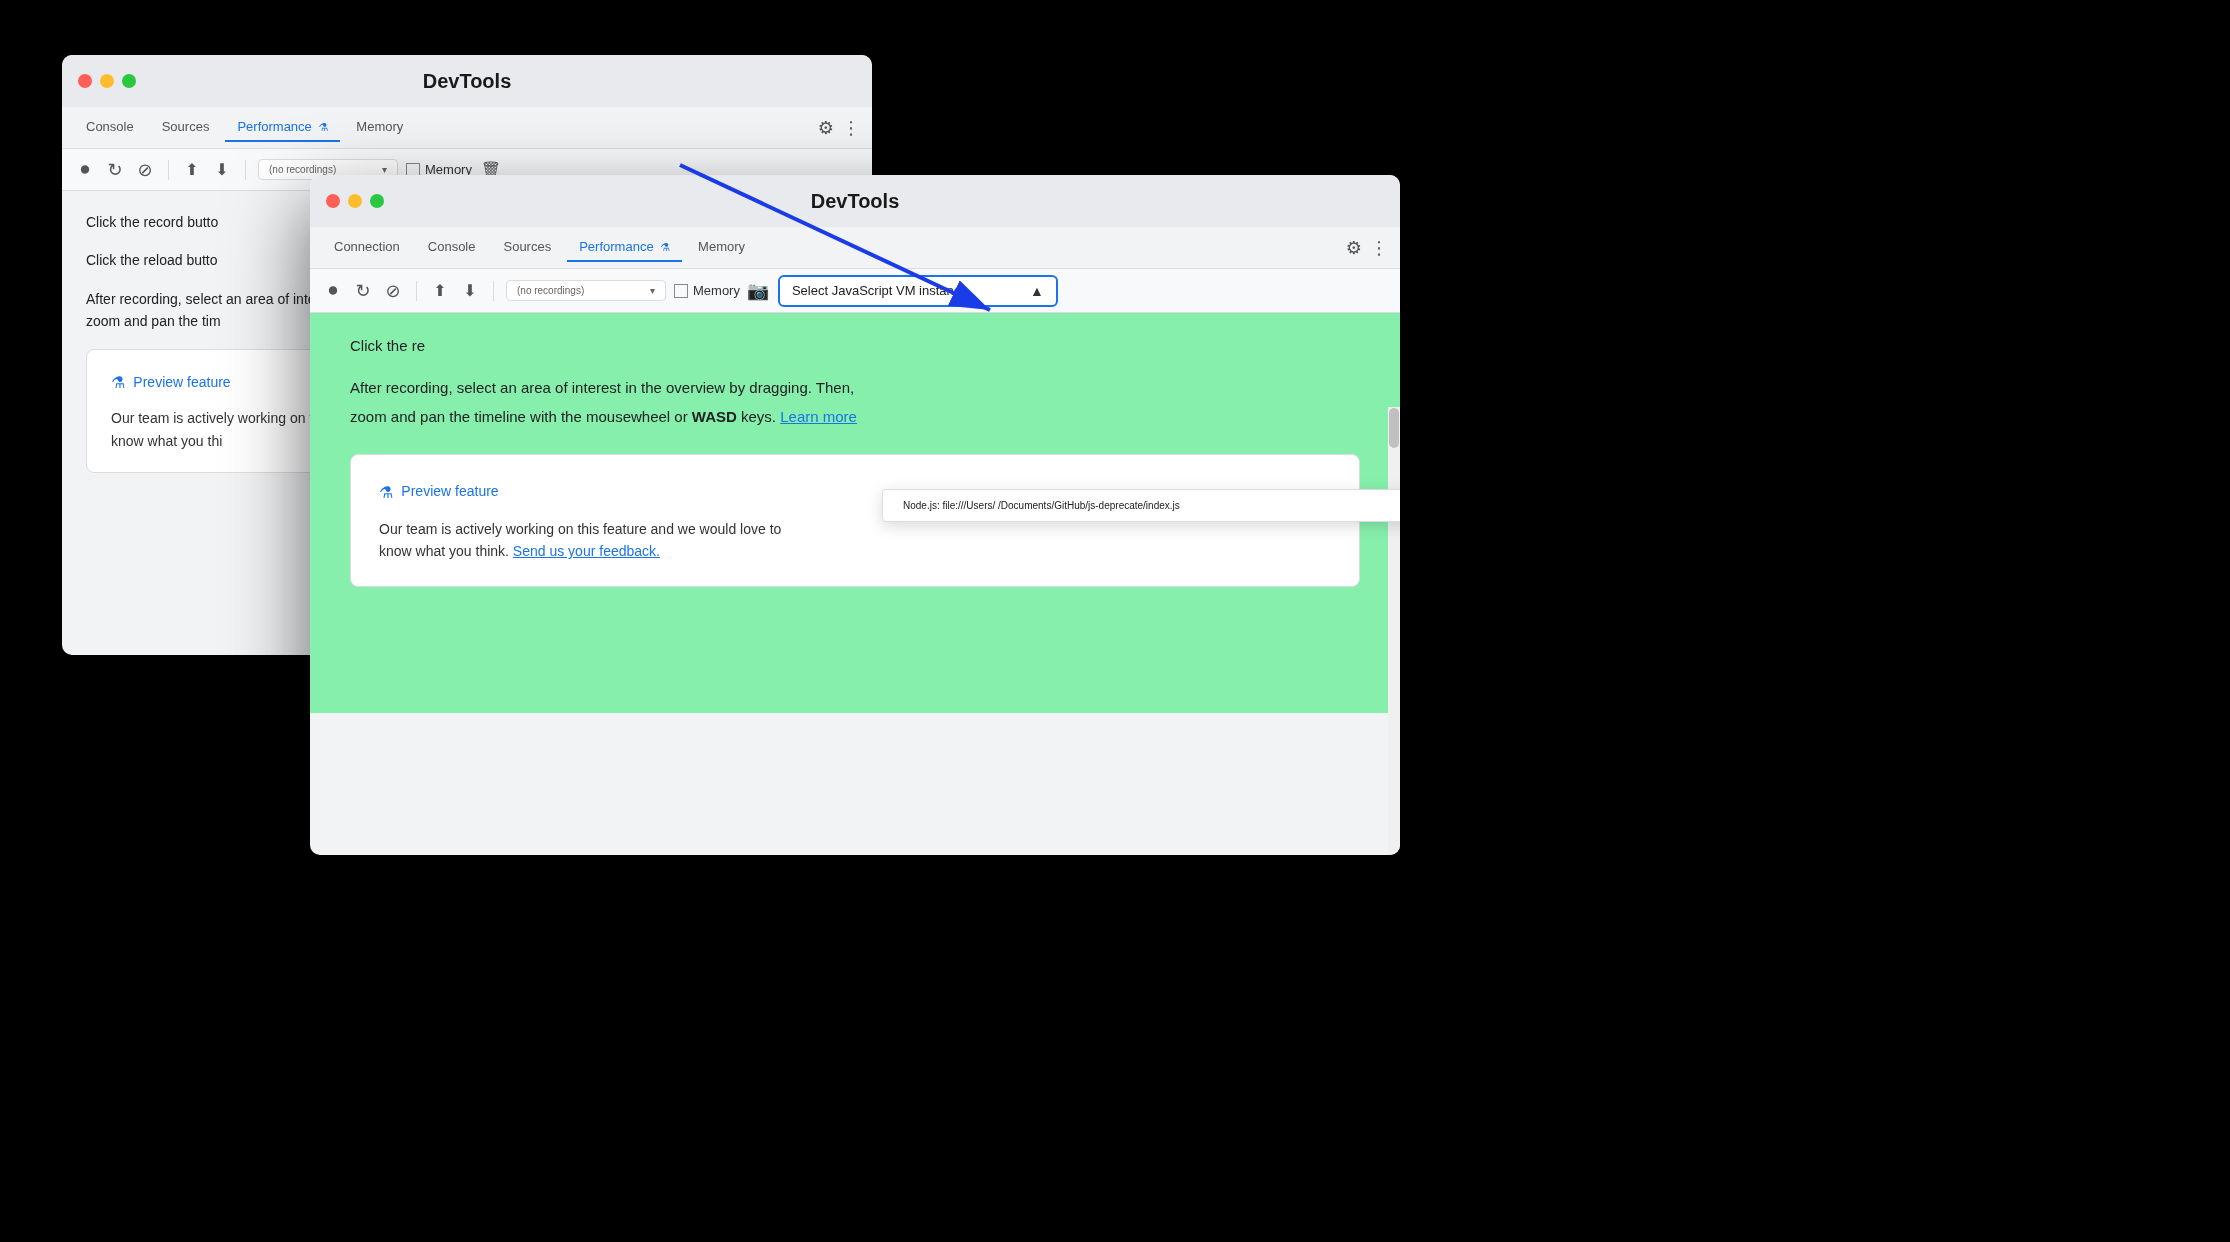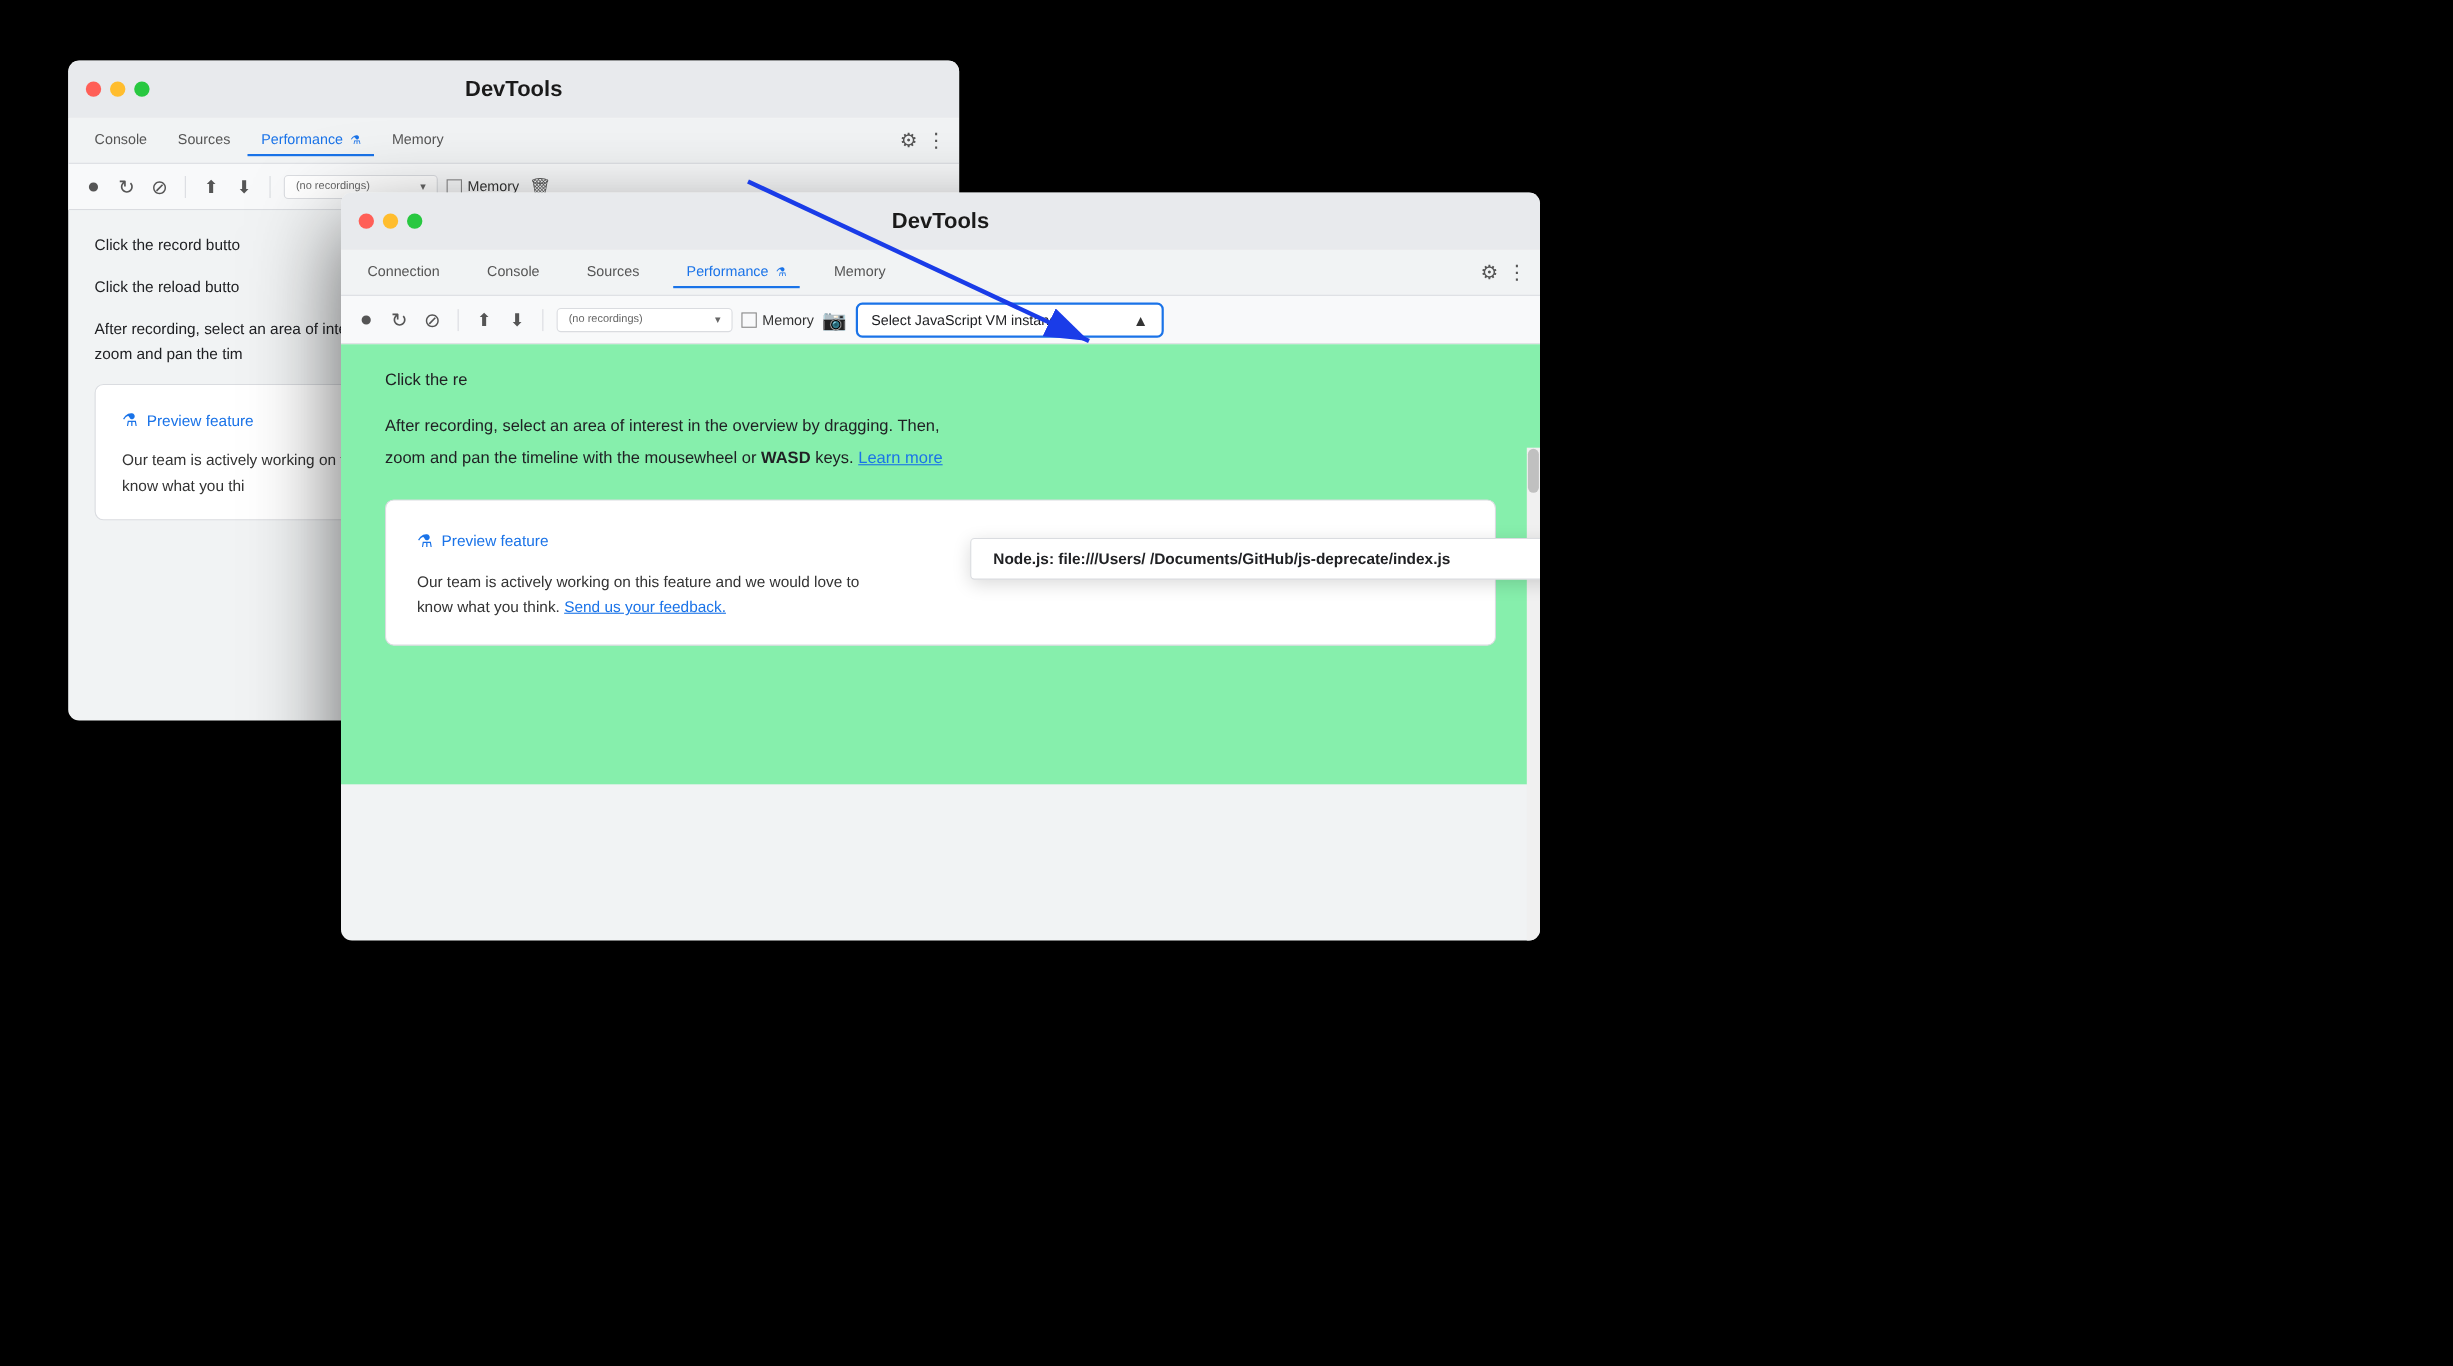--- a/index.html
+++ b/index.html
@@ -184,21 +184,21 @@
       border-radius: 10px 10px 0 0;
     }
 
     .devtools-front .tab-bar {
       background: #f1f3f4;
       height: 42px;
       display: flex;
       align-items: center;
       padding: 0 12px;
       border-bottom: 1px solid #dadce0;
-      gap: 19px;
+      gap: 4px;
     }
 
     .devtools-front .toolbar {
       background: #f8f9fa;
       height: 44px;
       display: flex;
       align-items: center;
       padding: 0 12px;
       gap: 8px;
       border-bottom: 1px solid #dadce0;
@@ -226,24 +226,23 @@
       left: 572px;
       width: 660px;
       background: #fff;
       border: 1px solid #dadce0;
       border-radius: 4px;
       box-shadow: 0 4px 16px rgba(0,0,0,0.15);
       z-index: 20;
     }
     .dropdown-item {
       padding: 10px 20px;
-      font-size: 14px;
+      font-size: 10px;
       color: #202124;
       cursor: pointer;
-      font-weight: bold;
     }
 
     .devtools-front .content-area {
       padding: 20px 40px;
       font-size: 15px;
       color: #202124;
       line-height: 1.7;
       background: #86efac;
       min-height: 400px;
     }

